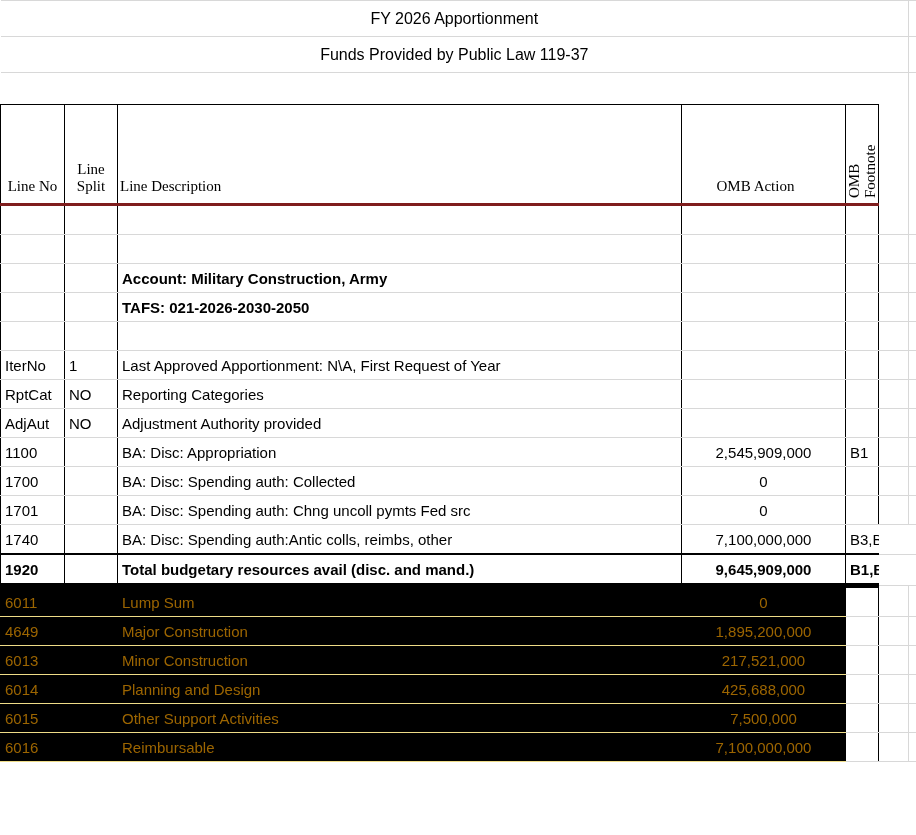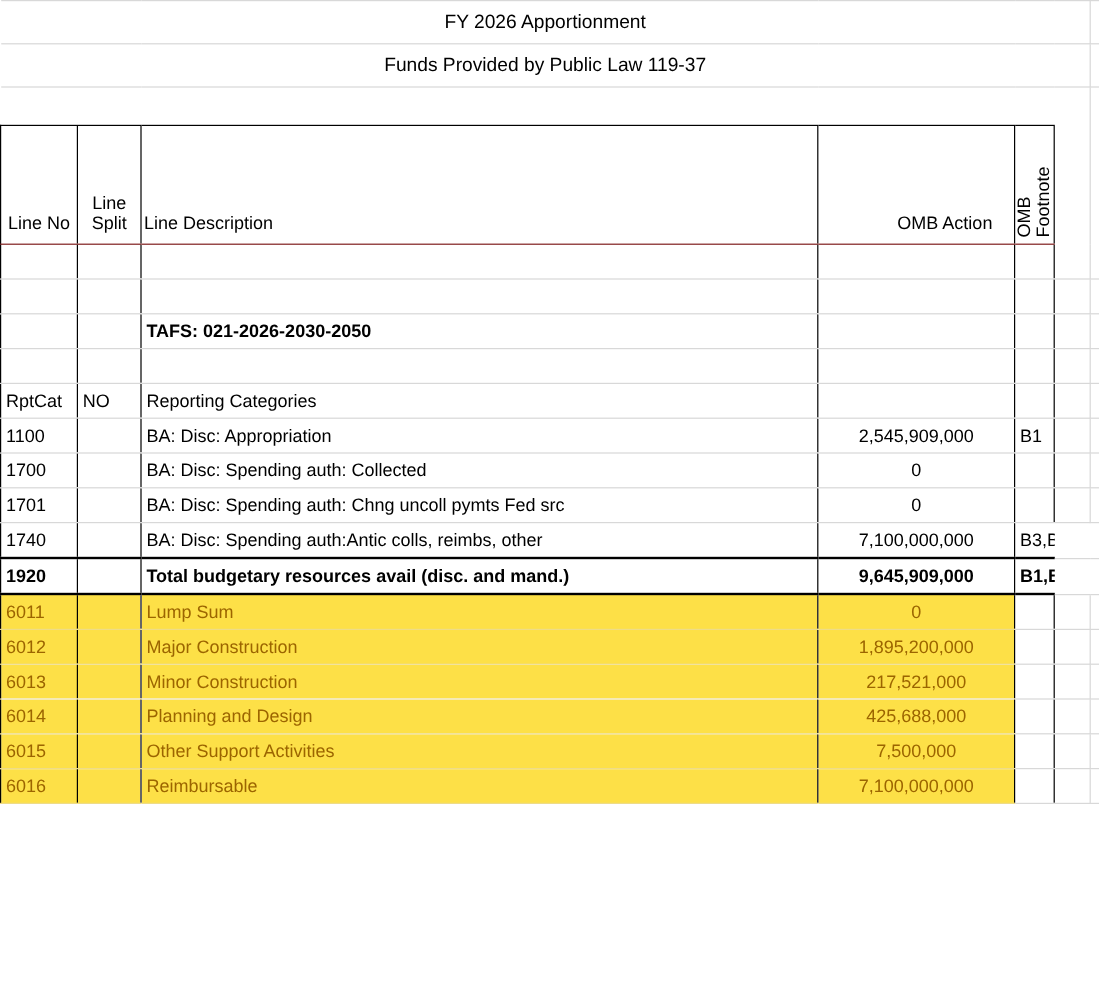--- a/index.html
+++ b/index.html
@@ -27,26 +27,27 @@
   }
   tr.title-row.first td { border-top:1px solid #d8d8d8; }
   td.title-cell { border-right:1px solid #d8d8d8; }
   
   tr.spacer-row td { height:29px; }
   tr.spacer-row td.title-cell { border-right:1px solid #d8d8d8; border-bottom:none; }
   
   tr.header-row td { height:90px; vertical-align:bottom; padding:0 2px 8px 2px; }
   tr.header-row .bcell {
     border-top:1px solid #000;
-    border-bottom:1px solid #7f1d1d;
+    border-bottom:3px solid #7f1d1d;
     white-space:normal;
     text-align:center;
     line-height:17px;
-  }
-  tr.header-row .c-action { text-align:right; padding-right:18px; }
+    font-family:Liberation Serif, serif;
+  }
+  tr.header-row .c-action { text-align:center; padding-right:18px; }
   tr.header-row .c-desc   { text-align:left; }
   td.c-fn-header { position:relative; padding:0; }
   .vtext {
     position:absolute; left:50%; top:50%;
     width:88px;
     transform:translate(-50%,-50%) rotate(-90deg);
     font-size:15px; line-height:16px;
     text-align:left; white-space:normal;
   }
   
@@ -64,24 +65,24 @@
   .c-action{ text-align:center; padding-right:7px; }
   .c-fn    { padding:0 0 0 2px; overflow:visible; }
   .c-fill1 { border-left:1px solid #000; border-right:1px solid #d8d8d8; }
   .c-fill2 { }
   
   tr.ovf .c-fill1 { border-left:none; border-right:none; }
   
   tr.bold .c-desc { font-weight:bold; }
   
   tr.total td { font-weight:bold; }
-  tr.total .bcell { border-top:2px solid #000; border-bottom:2px solid #000000; }
+  tr.total .bcell { border-top:2px solid #000; border-bottom:5px solid #000000; }
   
   tr.hl .c-no, tr.hl .c-split, tr.hl .c-desc, tr.hl .c-action {
-    background:#fde047;
+    background:#000000;
     color:#9c6500;
     border-bottom:1px solid #eedc87;
   }
 </style>
 </head>
 <body>
 
 <div id="sheet">
   <table class="grid">
     <colgroup>
@@ -137,45 +138,72 @@
           <td class="bcell c-split"></td>
           <td class="bcell c-desc"></td>
           <td class="bcell c-action"></td>
           <td class="bcell c-fn"></td>
           <td class="c-fill1"></td>
           <td class="c-fill2"></td>
         </tr>
         <tr class="r bold">
           <td class="bcell c-no"></td>
           <td class="bcell c-split"></td>
+          <td class="bcell c-desc">Account: Military Construction, Army</td>
+          <td class="bcell c-action"></td>
+          <td class="bcell c-fn"></td>
+          <td class="c-fill1"></td>
+          <td class="c-fill2"></td>
+        </tr>
+        <tr class="r bold">
+          <td class="bcell c-no"></td>
+          <td class="bcell c-split"></td>
           <td class="bcell c-desc">TAFS: 021-2026-2030-2050</td>
           <td class="bcell c-action"></td>
           <td class="bcell c-fn"></td>
           <td class="c-fill1"></td>
           <td class="c-fill2"></td>
         </tr>
         <tr class="r">
           <td class="bcell c-no"></td>
           <td class="bcell c-split"></td>
           <td class="bcell c-desc"></td>
+          <td class="bcell c-action"></td>
+          <td class="bcell c-fn"></td>
+          <td class="c-fill1"></td>
+          <td class="c-fill2"></td>
+        </tr>
+        <tr class="r">
+          <td class="bcell c-no">IterNo</td>
+          <td class="bcell c-split">1</td>
+          <td class="bcell c-desc">Last Approved Apportionment: N\A, First Request of Year</td>
           <td class="bcell c-action"></td>
           <td class="bcell c-fn"></td>
           <td class="c-fill1"></td>
           <td class="c-fill2"></td>
         </tr>
         <tr class="r">
           <td class="bcell c-no">RptCat</td>
           <td class="bcell c-split">NO</td>
           <td class="bcell c-desc">Reporting Categories</td>
           <td class="bcell c-action"></td>
           <td class="bcell c-fn"></td>
           <td class="c-fill1"></td>
           <td class="c-fill2"></td>
         </tr>
         <tr class="r">
+          <td class="bcell c-no">AdjAut</td>
+          <td class="bcell c-split">NO</td>
+          <td class="bcell c-desc">Adjustment Authority provided</td>
+          <td class="bcell c-action"></td>
+          <td class="bcell c-fn"></td>
+          <td class="c-fill1"></td>
+          <td class="c-fill2"></td>
+        </tr>
+        <tr class="r">
           <td class="bcell c-no">1100</td>
           <td class="bcell c-split"></td>
           <td class="bcell c-desc">BA: Disc: Appropriation</td>
           <td class="bcell c-action">2,545,909,000</td>
           <td class="bcell c-fn">B1</td>
           <td class="c-fill1"></td>
           <td class="c-fill2"></td>
         </tr>
         <tr class="r">
           <td class="bcell c-no">1700</td>
@@ -216,21 +244,21 @@
         <tr class="r hl">
           <td class="bcell c-no">6011</td>
           <td class="bcell c-split"></td>
           <td class="bcell c-desc">Lump Sum</td>
           <td class="bcell c-action">0</td>
           <td class="bcell c-fn"></td>
           <td class="c-fill1"></td>
           <td class="c-fill2"></td>
         </tr>
         <tr class="r hl">
-          <td class="bcell c-no">6012</td>
+          <td class="bcell c-no">4649</td>
           <td class="bcell c-split"></td>
           <td class="bcell c-desc">Major Construction</td>
           <td class="bcell c-action">1,895,200,000</td>
           <td class="bcell c-fn"></td>
           <td class="c-fill1"></td>
           <td class="c-fill2"></td>
         </tr>
         <tr class="r hl">
           <td class="bcell c-no">6013</td>
           <td class="bcell c-split"></td>

